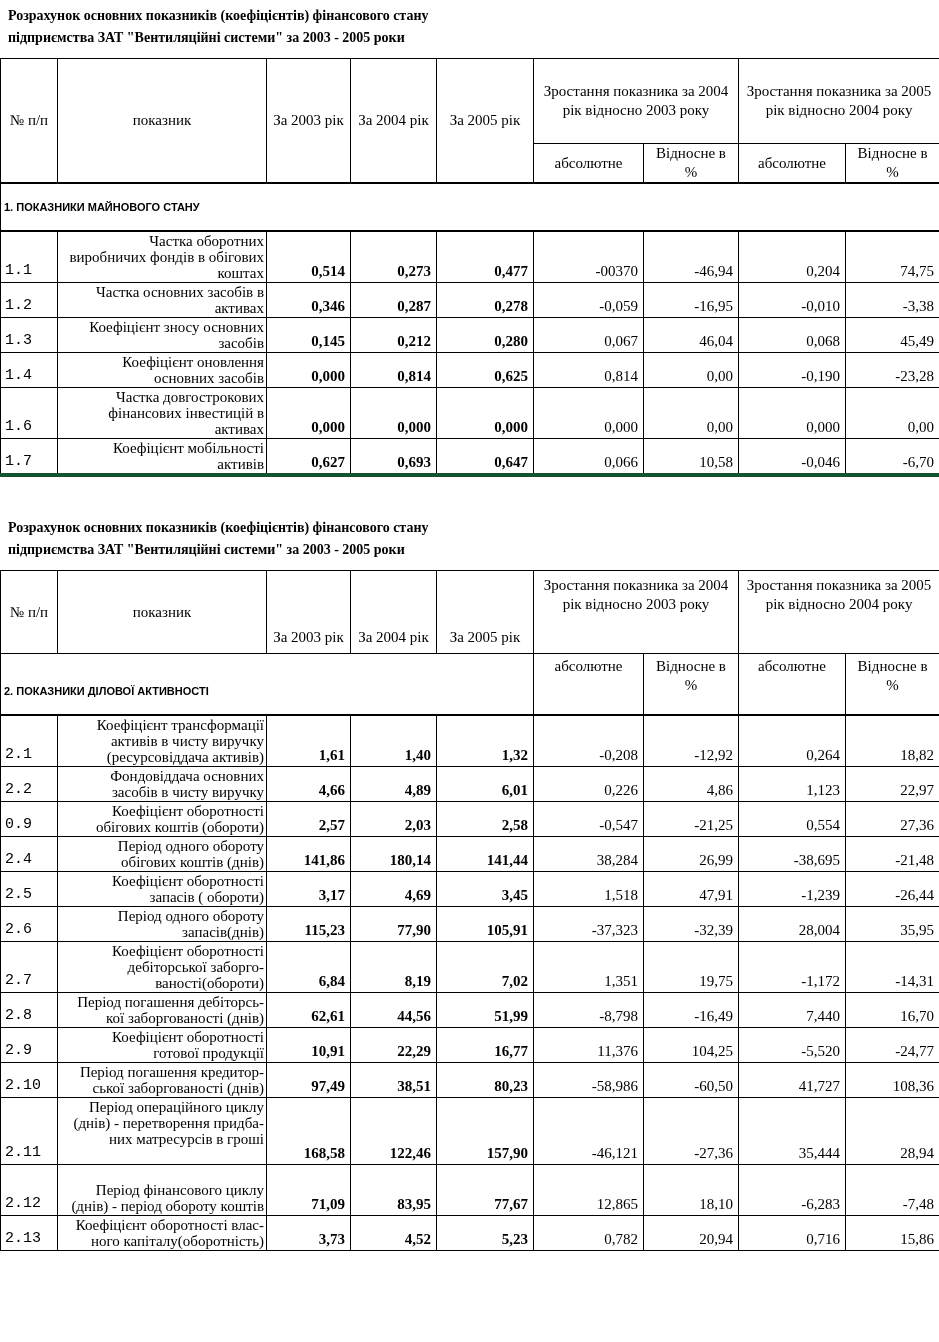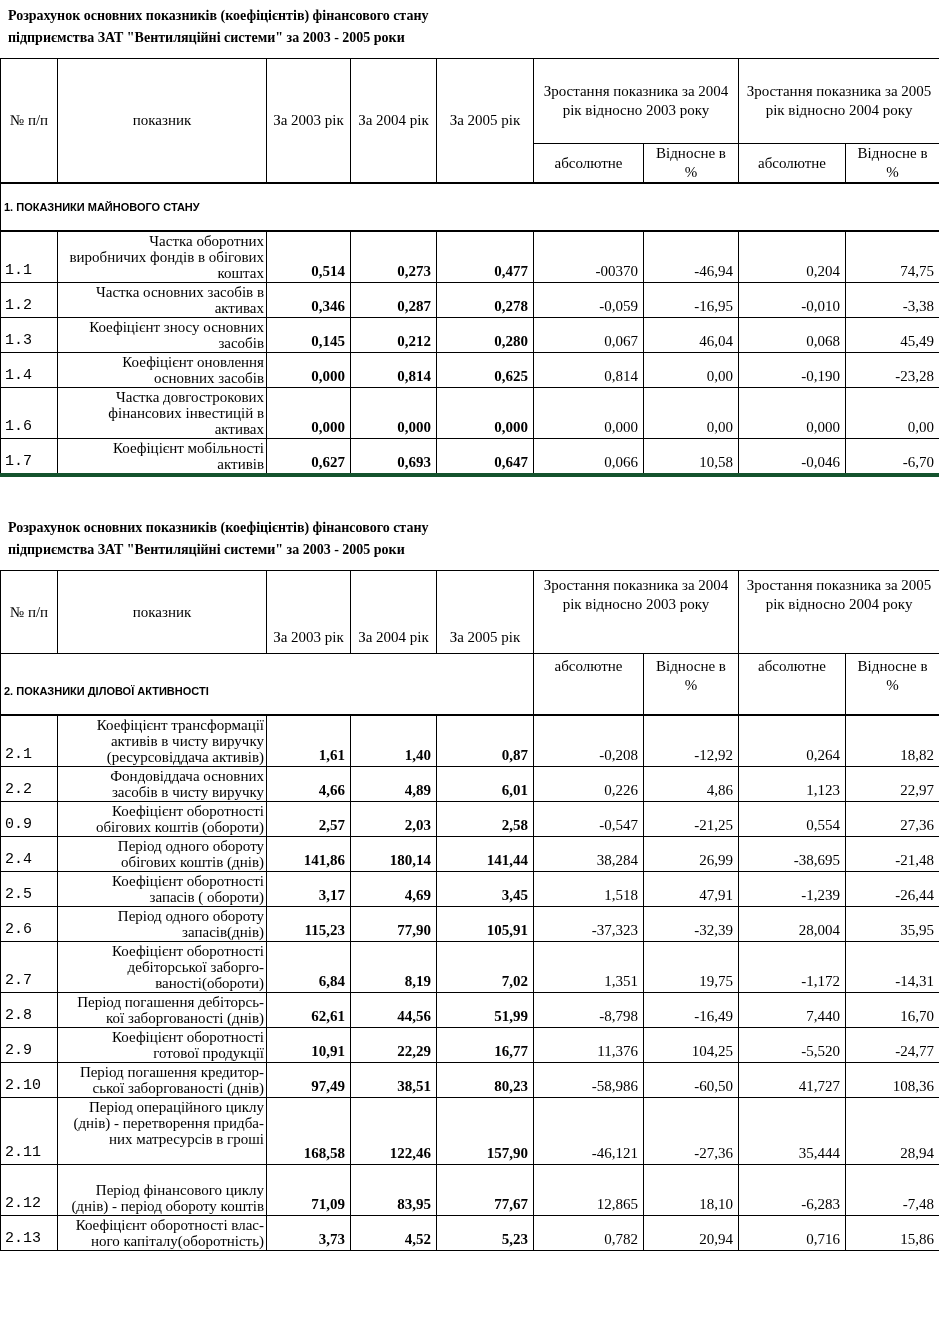--- a/index.html
+++ b/index.html
@@ -198,21 +198,21 @@
       </tr>
     </thead>
     <tbody>
         <tr>
     <td class="c-num">2.1</td>
     <td class="c-desc">Коефіцієнт трансформації
 активів в чисту виручку
 (ресурсовіддача активів)</td>
     <td class="c-val year">1,61</td>
     <td class="c-val year">1,40</td>
-    <td class="c-val year">0,87</td>
+    <td class="c-val year">1,32</td>
     <td class="c-val">-0,208</td>
     <td class="c-val">-12,92</td>
     <td class="c-val">0,264</td>
     <td class="c-val">18,82</td>
   </tr>
         <tr>
     <td class="c-num">2.2</td>
     <td class="c-desc">Фондовіддача основних
 засобів в чисту виручку</td>
     <td class="c-val year">4,66</td>

